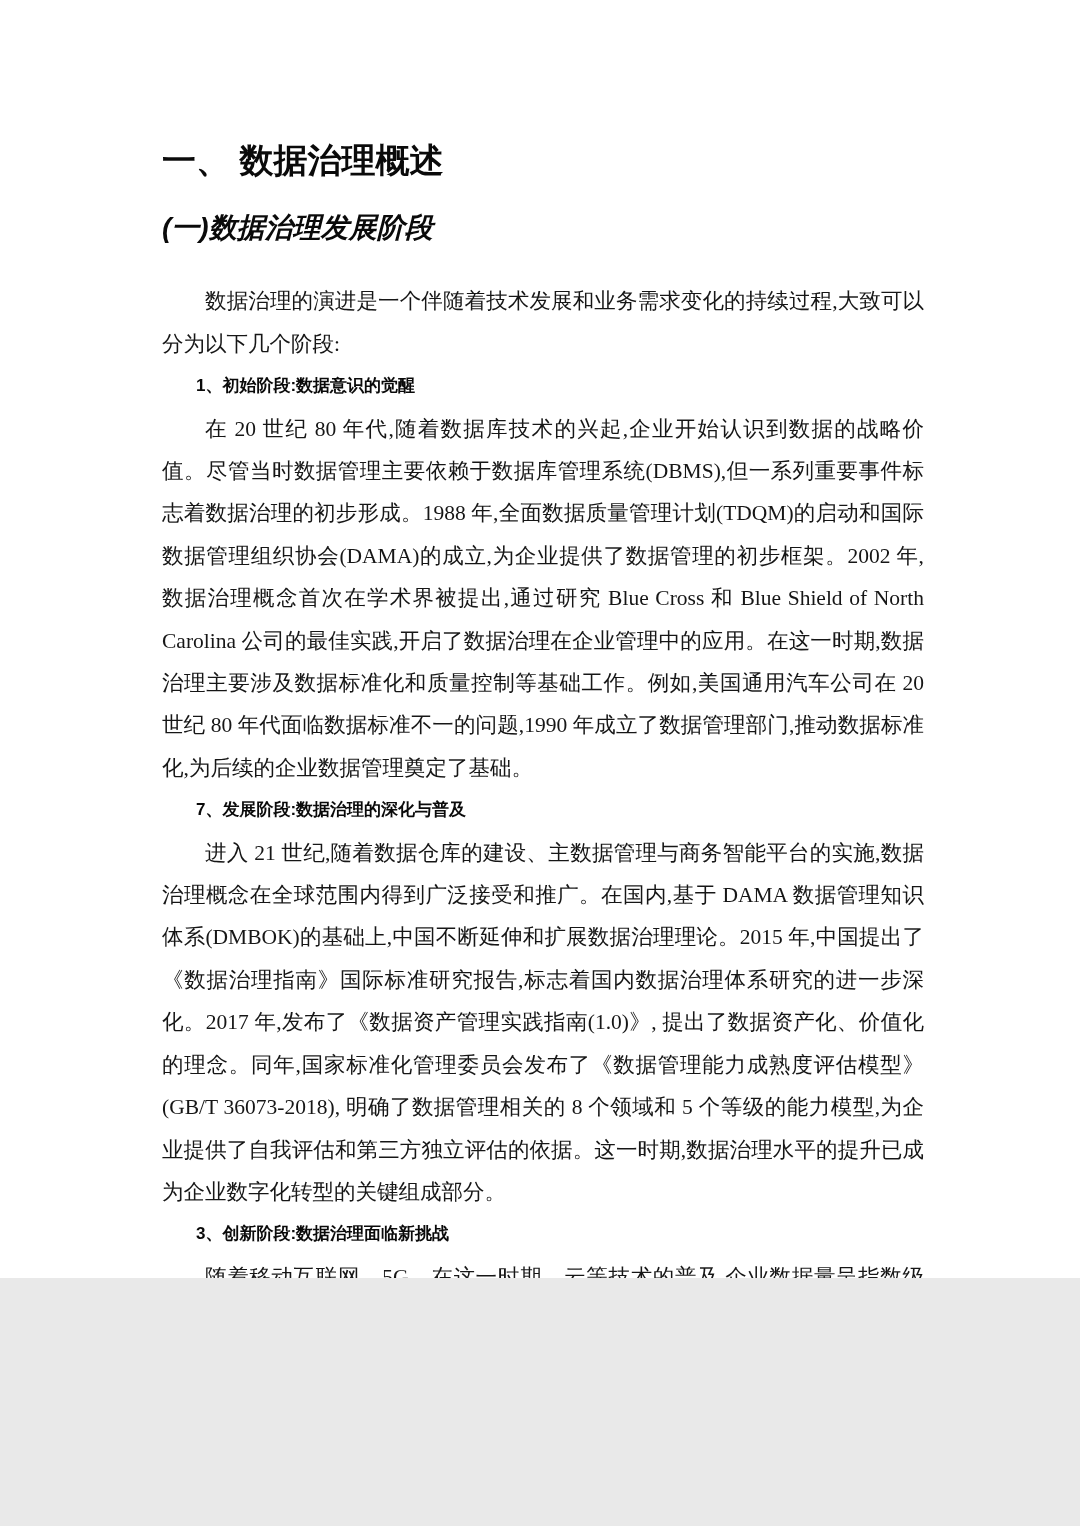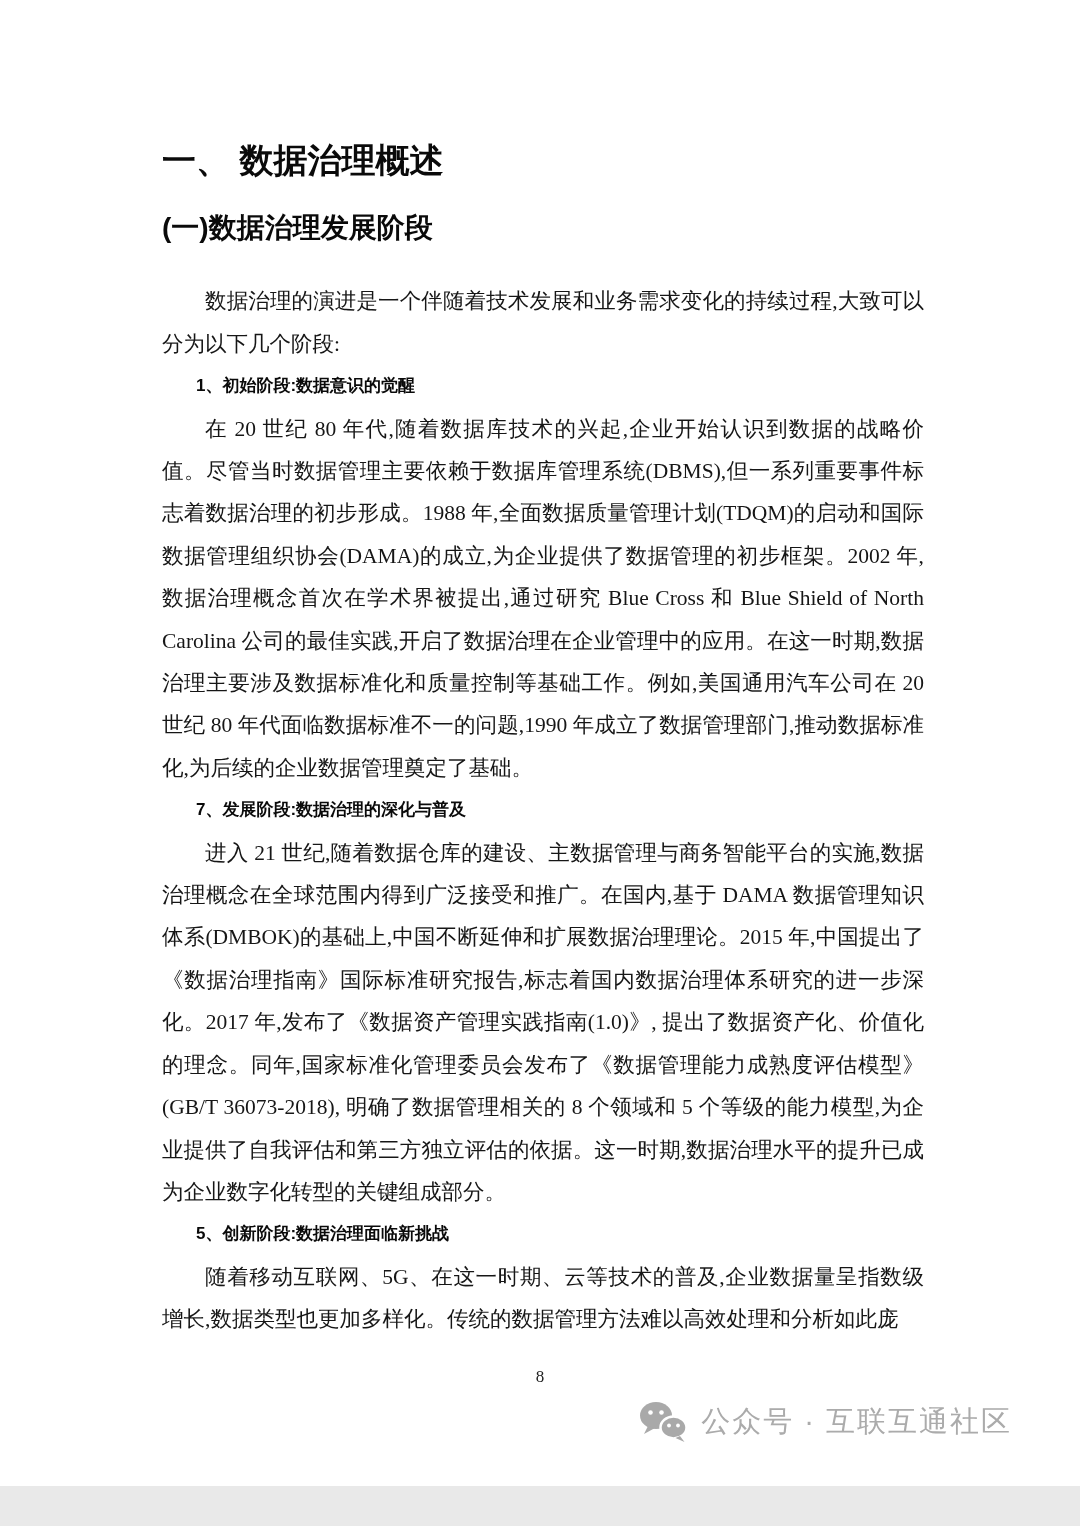--- a/index.html
+++ b/index.html
@@ -1,20 +1,20 @@
 <!DOCTYPE html>
 <html><head>
 <meta charset="utf-8">
 <style>
   html, body { margin: 0; padding: 0; }
   body { background: #e9e9e9; }
   .page {
     position: relative;
     width: 1080px;
-    height: 1486px;
+    height: 1278px;
     margin: 0 auto;
     background: #ffffff;
     overflow: hidden;
     color: #111111;
     font-family: "Liberation Serif", serif;
   }
   .content {
     position: absolute;
     left: 162px;
     top: 140px;
@@ -28,20 +28,21 @@
     margin: 0 0 30px 0;
     color: #0a0a0a;
   }
   .h2 {
     font-family: "Liberation Sans", sans-serif;
     font-weight: 700;
     font-size: 28px;
     line-height: 1.2;
     margin: 0 0 36px 0;
     color: #0a0a0a;
+    font-style: italic;
   }
   .h3 {
     font-family: "Liberation Serif", serif;
     font-weight: 700;
     font-size: 22px;
     line-height: 1.15;
     margin: 0 0 10px 0;
     text-indent: 2em;
     color: #0a0a0a;
   }
@@ -95,21 +96,21 @@
 
   <div class="content">
     <h1 class="h1">一、 数据治理概述</h1>
     <h2 class="h2">(一)数据治理发展阶段</h2>
     <div>
         <p class="para">数据治理的演进是一个伴随着技术发展和业务需求变化的持续过程,大致可以分为以下几个阶段:</p>
         <p class="subhead">1、初始阶段:数据意识的觉醒</p>
         <p class="para">在 20 世纪 80 年代,随着数据库技术的兴起,企业开始认识到数据的战略价值。尽管当时数据管理主要依赖于数据库管理系统(DBMS),但一系列重要事件标志着数据治理的初步形成。1988 年,全面数据质量管理计划(TDQM)的启动和国际数据管理组织协会(DAMA)的成立,为企业提供了数据管理的初步框架。2002 年,数据治理概念首次在学术界被提出,通过研究 Blue Cross 和 Blue Shield of North Carolina 公司的最佳实践,开启了数据治理在企业管理中的应用。在这一时期,数据治理主要涉及数据标准化和质量控制等基础工作。例如,美国通用汽车公司在 20 世纪 80 年代面临数据标准不一的问题,1990 年成立了数据管理部门,推动数据标准化,为后续的企业数据管理奠定了基础。</p>
         <p class="subhead">7、发展阶段:数据治理的深化与普及</p>
         <p class="para">进入 21 世纪,随着数据仓库的建设、主数据管理与商务智能平台的实施,数据治理概念在全球范围内得到广泛接受和推广。在国内,基于 DAMA 数据管理知识体系(DMBOK)的基础上,中国不断延伸和扩展数据治理理论。2015 年,中国提出了《数据治理指南》国际标准研究报告,标志着国内数据治理体系研究的进一步深化。2017 年,发布了《数据资产管理实践指南(1.0)》, 提出了数据资产化、价值化的理念。同年,国家标准化管理委员会发布了《数据管理能力成熟度评估模型》(GB/T 36073-2018), 明确了数据管理相关的 8 个领域和 5 个等级的能力模型,为企业提供了自我评估和第三方独立评估的依据。这一时期,数据治理水平的提升已成为企业数字化转型的关键组成部分。</p>
-        <p class="subhead">5、创新阶段:数据治理面临新挑战</p>
+        <p class="subhead">3、创新阶段:数据治理面临新挑战</p>
         <p class="para">随着移动互联网、5G、在这一时期、云等技术的普及,企业数据量呈指数级增长,数据类型也更加多样化。传统的数据管理方法难以高效处理和分析如此庞</p>
       </div>
   </div>
 
   <div class="page-number">8</div>
 
   <div class="watermark">
     <svg class="wechat-icon" width="50" height="42" viewBox="0 0 50 42">
       <g fill="#a9a9a9">
         <ellipse cx="17" cy="14.5" rx="16" ry="13.5"></ellipse>

